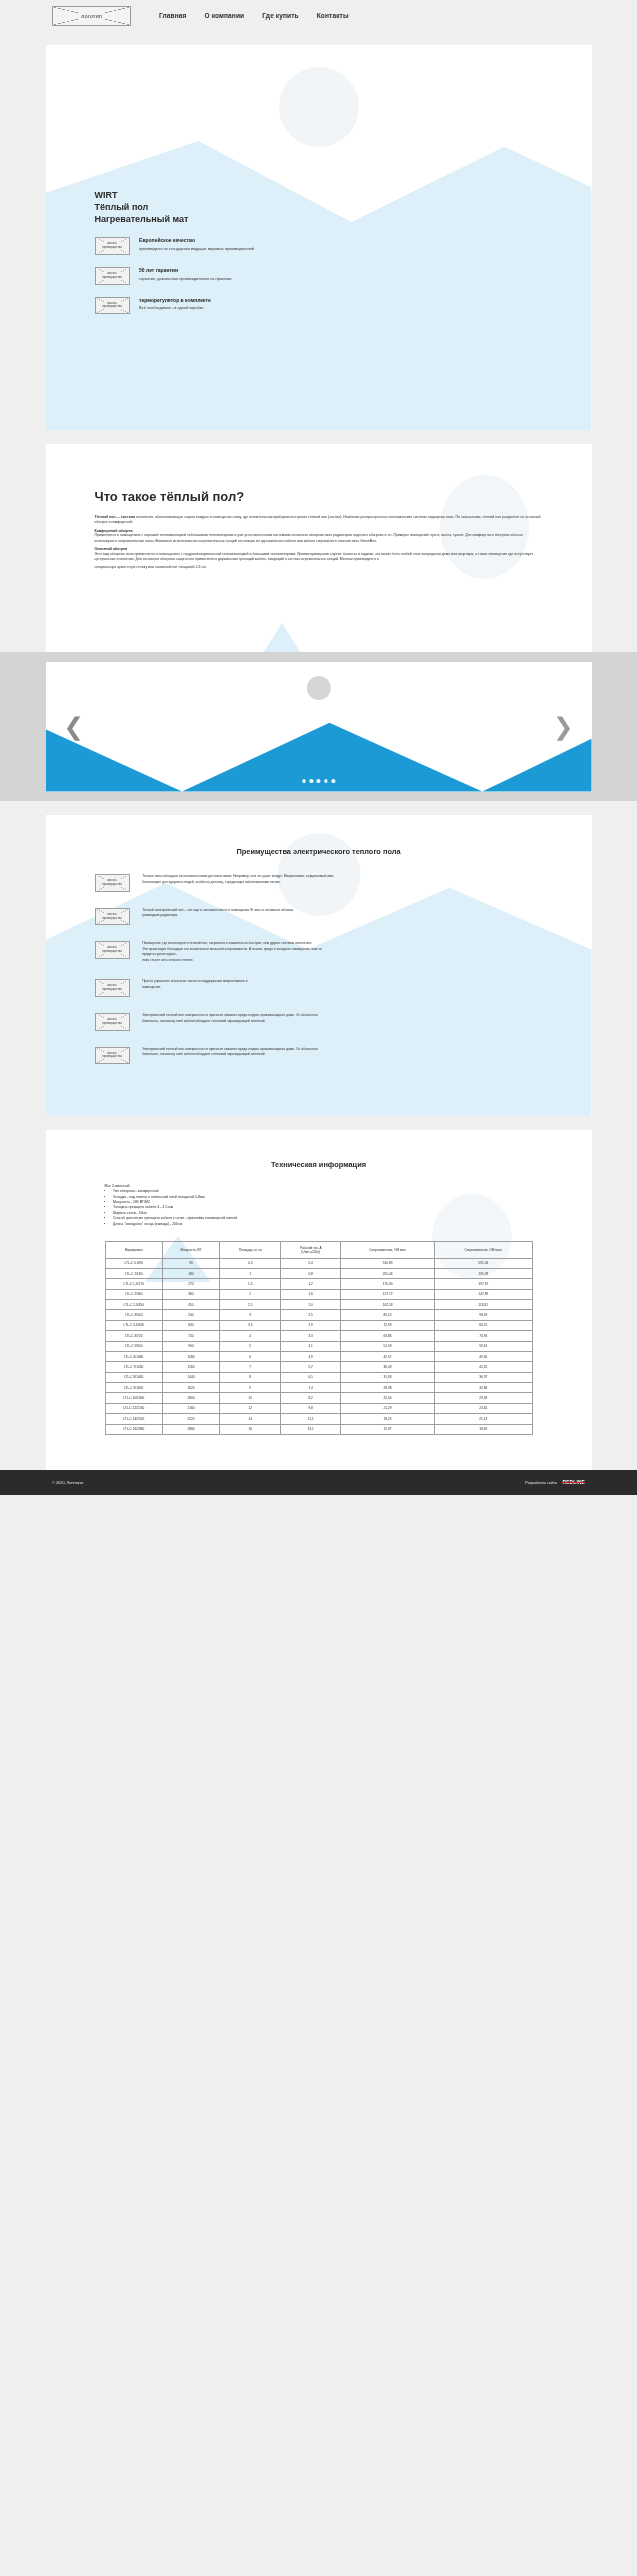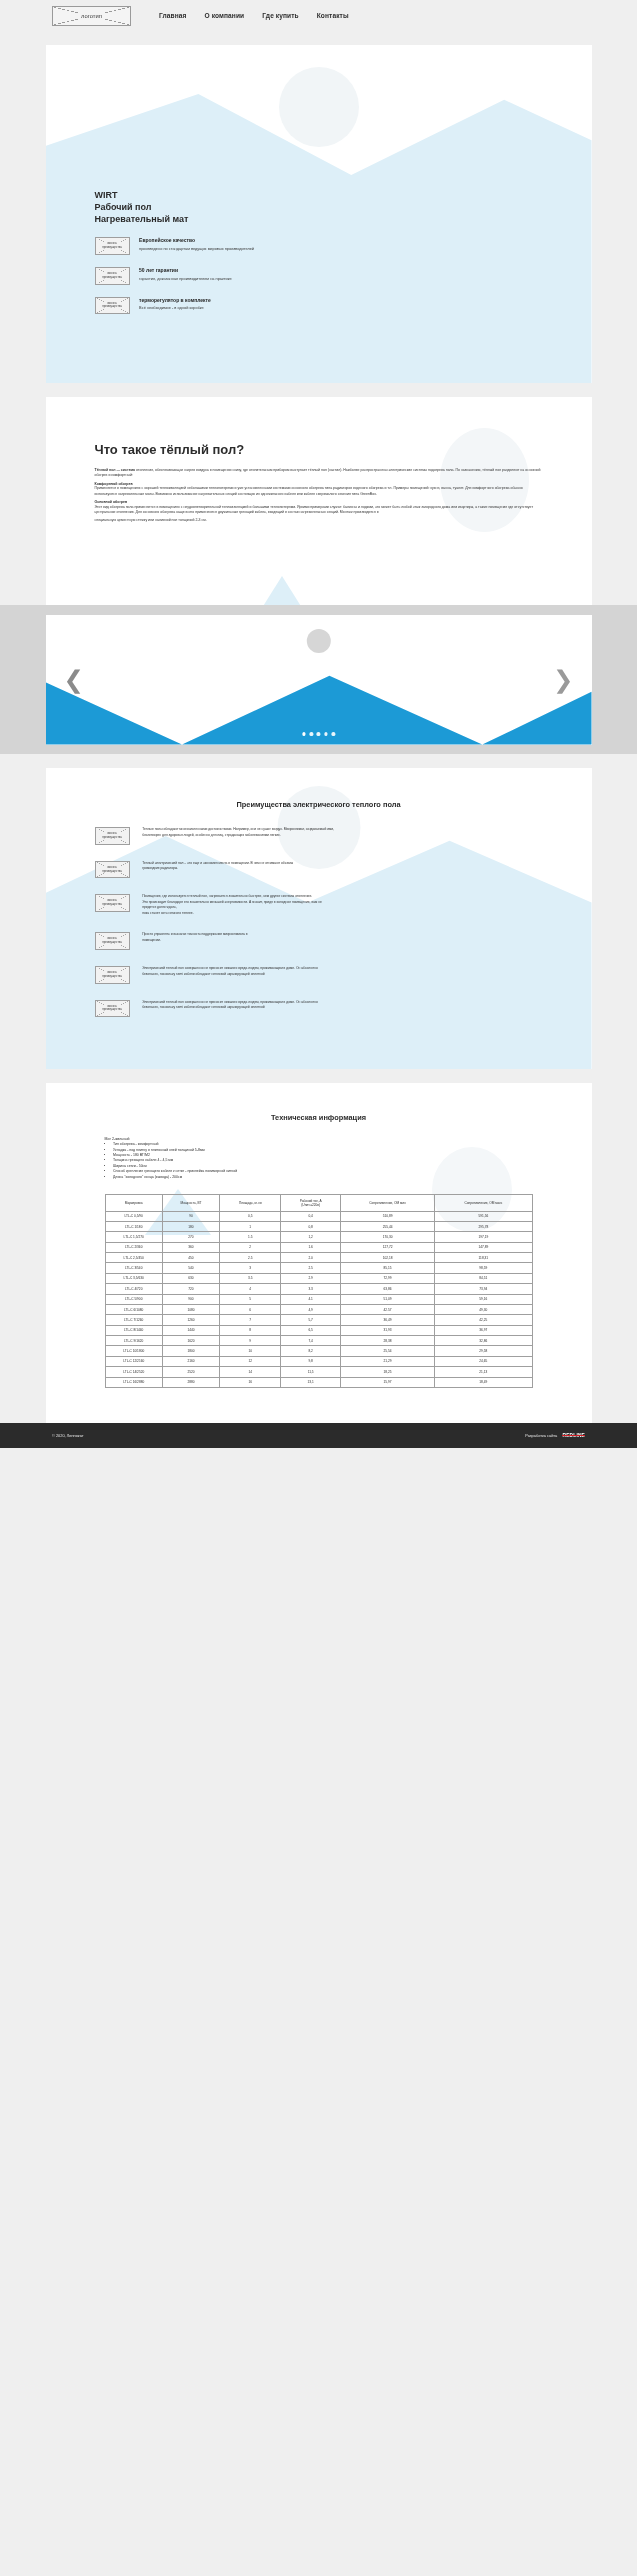--- a/index.html
+++ b/index.html
@@ -72,21 +72,21 @@
   }
 
   
   .deco { position: absolute; pointer-events: none; }
   .deco-tri {
     width: 0; height: 0;
     border-style: solid;
   }
 
   
-  .hero { height: 338px; padding-left: 7px; }
+  .hero { height: 385px; padding-left: 7px; }
   .hero .bgshape {
     position: absolute;
     left: 0; right: 0; bottom: 0;
     height: 289px;
     background: #ddeff8;
     clip-path: polygon(0% 100%, 0% 18%, 28% 0%, 56% 28%, 84% 2%, 100% 16%, 100% 100%);
   }
   .hero .bigcircle {
     position: absolute;
     left: 50%;
@@ -382,21 +382,21 @@
   </nav>
 </div>
 
 <div class="section-outer" style="padding:14px 0 0;">
   <div class="panel hero">
     <div class="bigcircle"></div>
     <div class="bgshape"></div>
     <div class="hero-inner">
       <div class="hero-title">
         <div>WIRT</div>
-        <div>Рабочий пол</div>
+        <div>Тёплый пол</div>
         <div>Нагревательный мат</div>
       </div>
       <div class="feature-list">
         <div class="feature-row">
           <div class="ph-icon">
             <i><span>иконка</span><br><span>преимущества</span></i>
           </div>
           <div class="feature-text">
             <h3>Европейское качество</h3>
             <p>произведено по стандартам ведущих мировых производителей</p>

